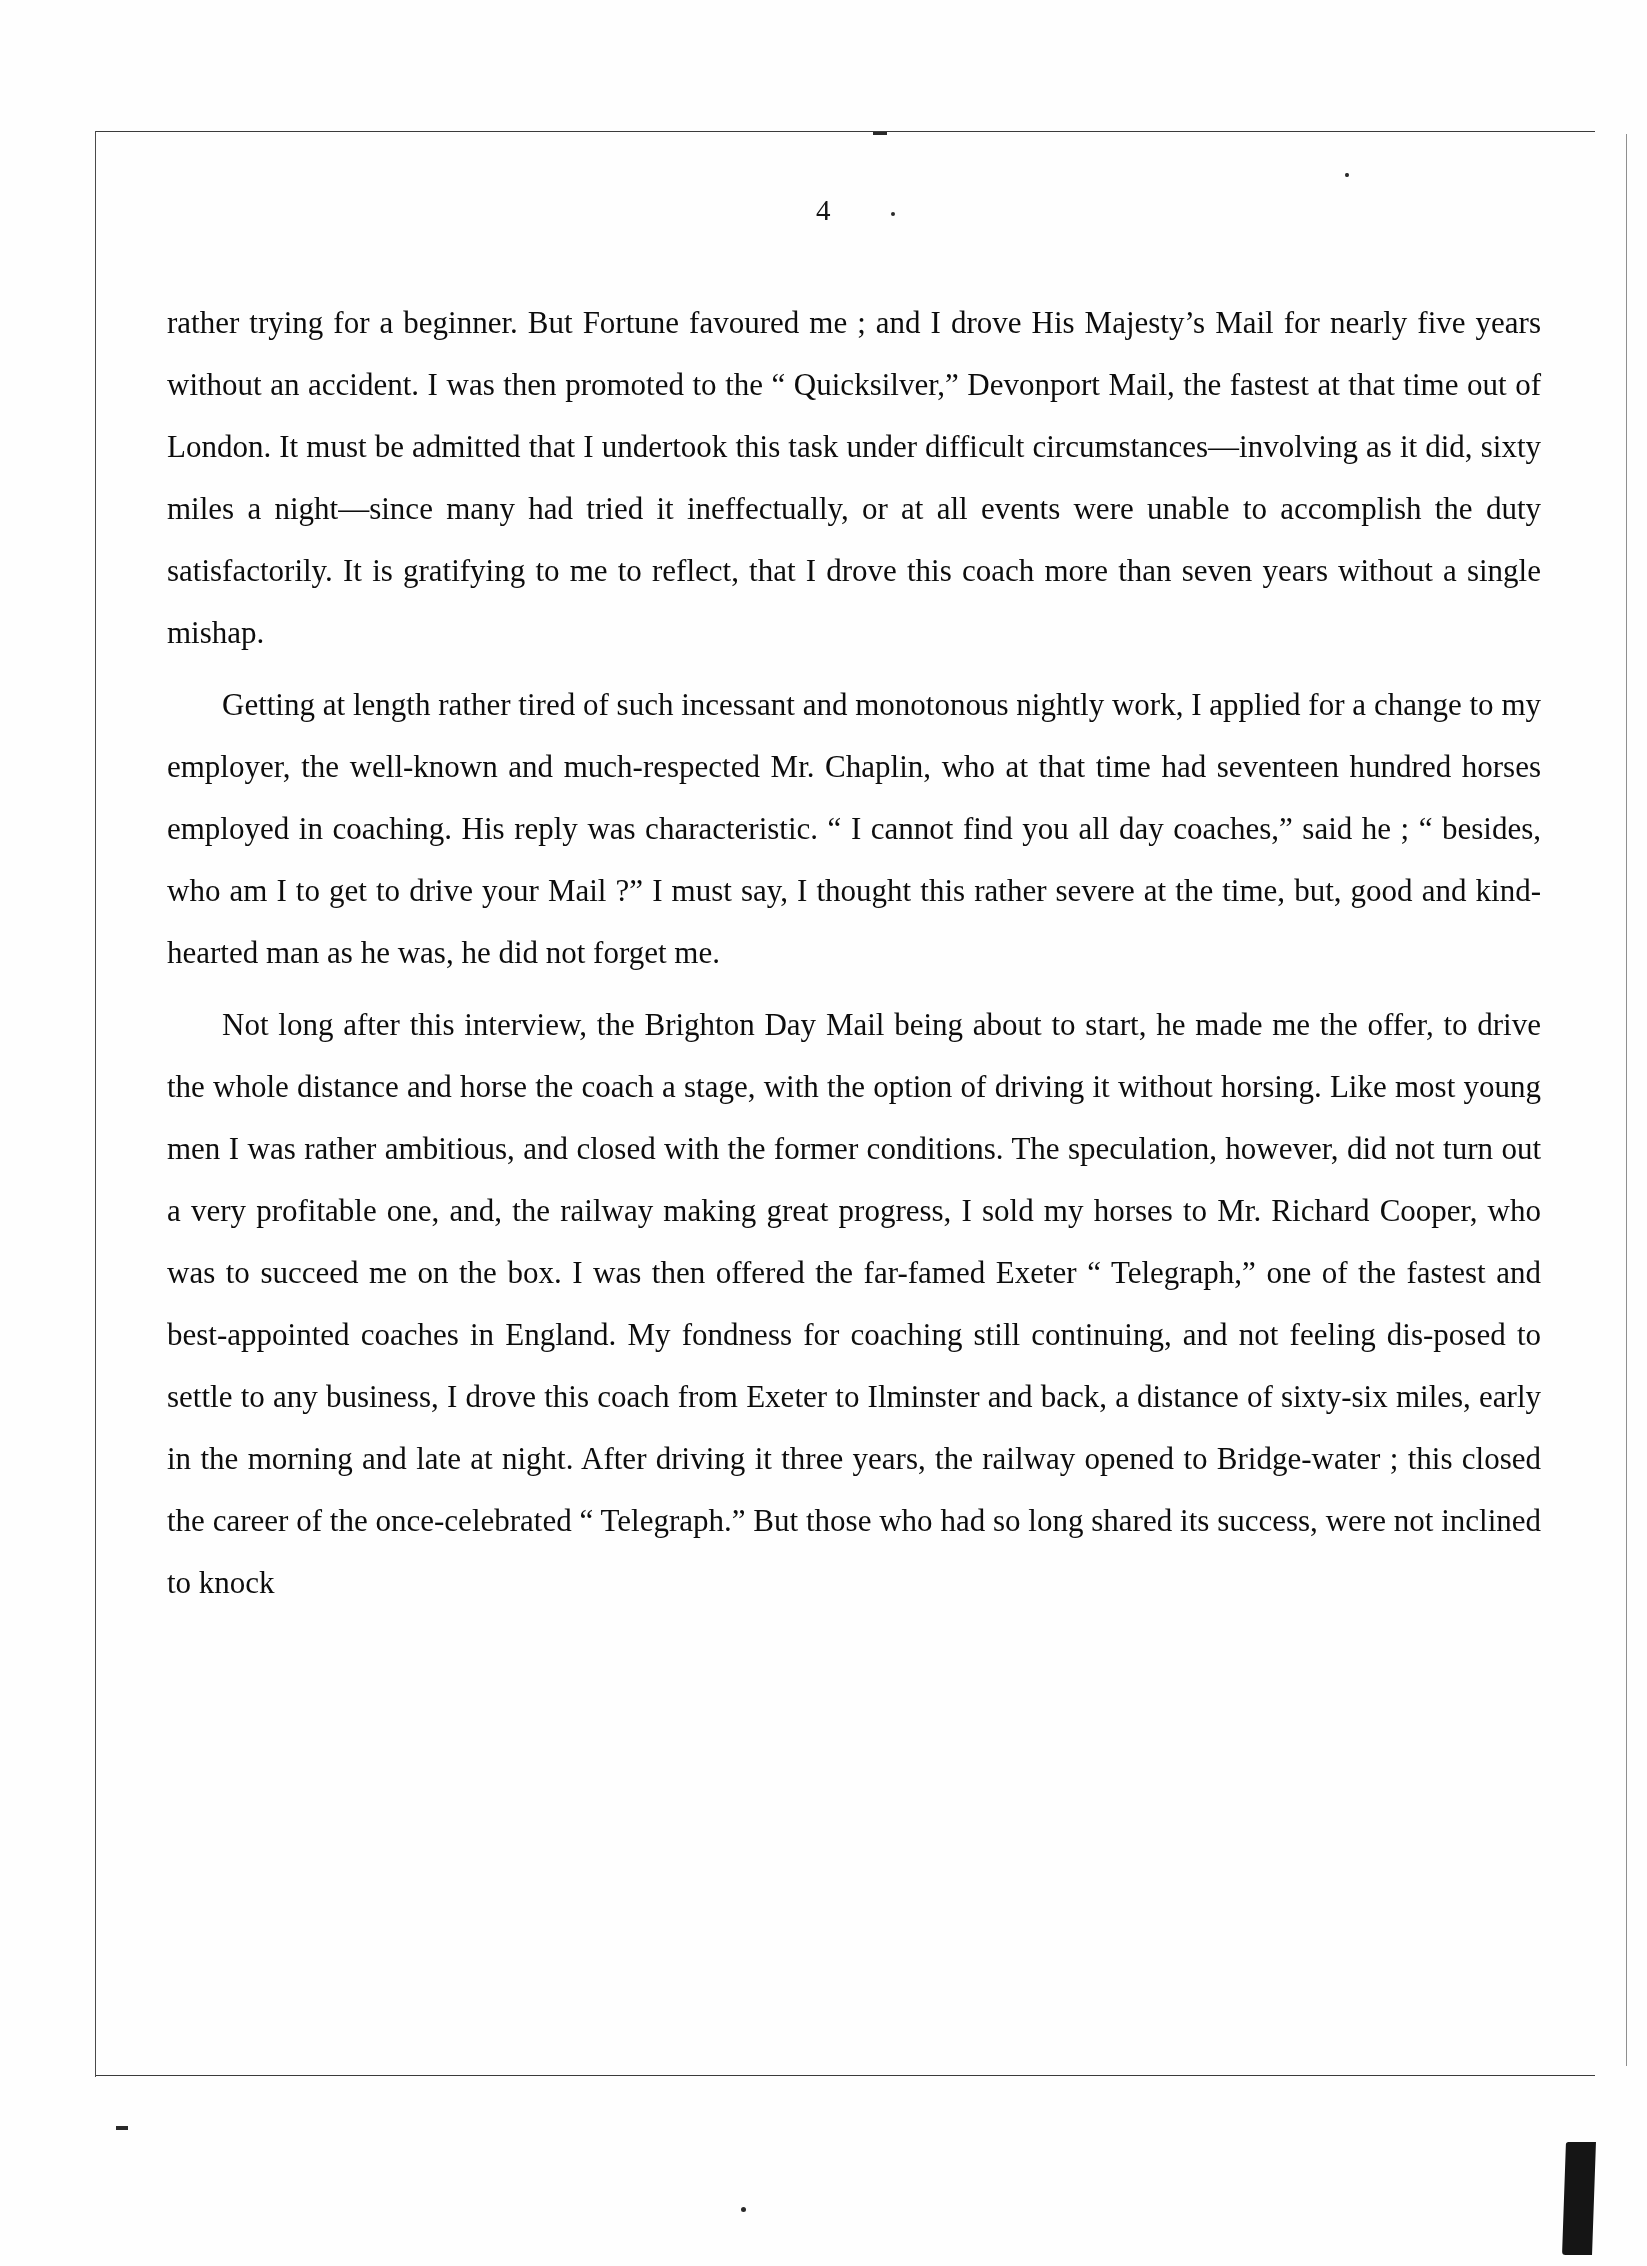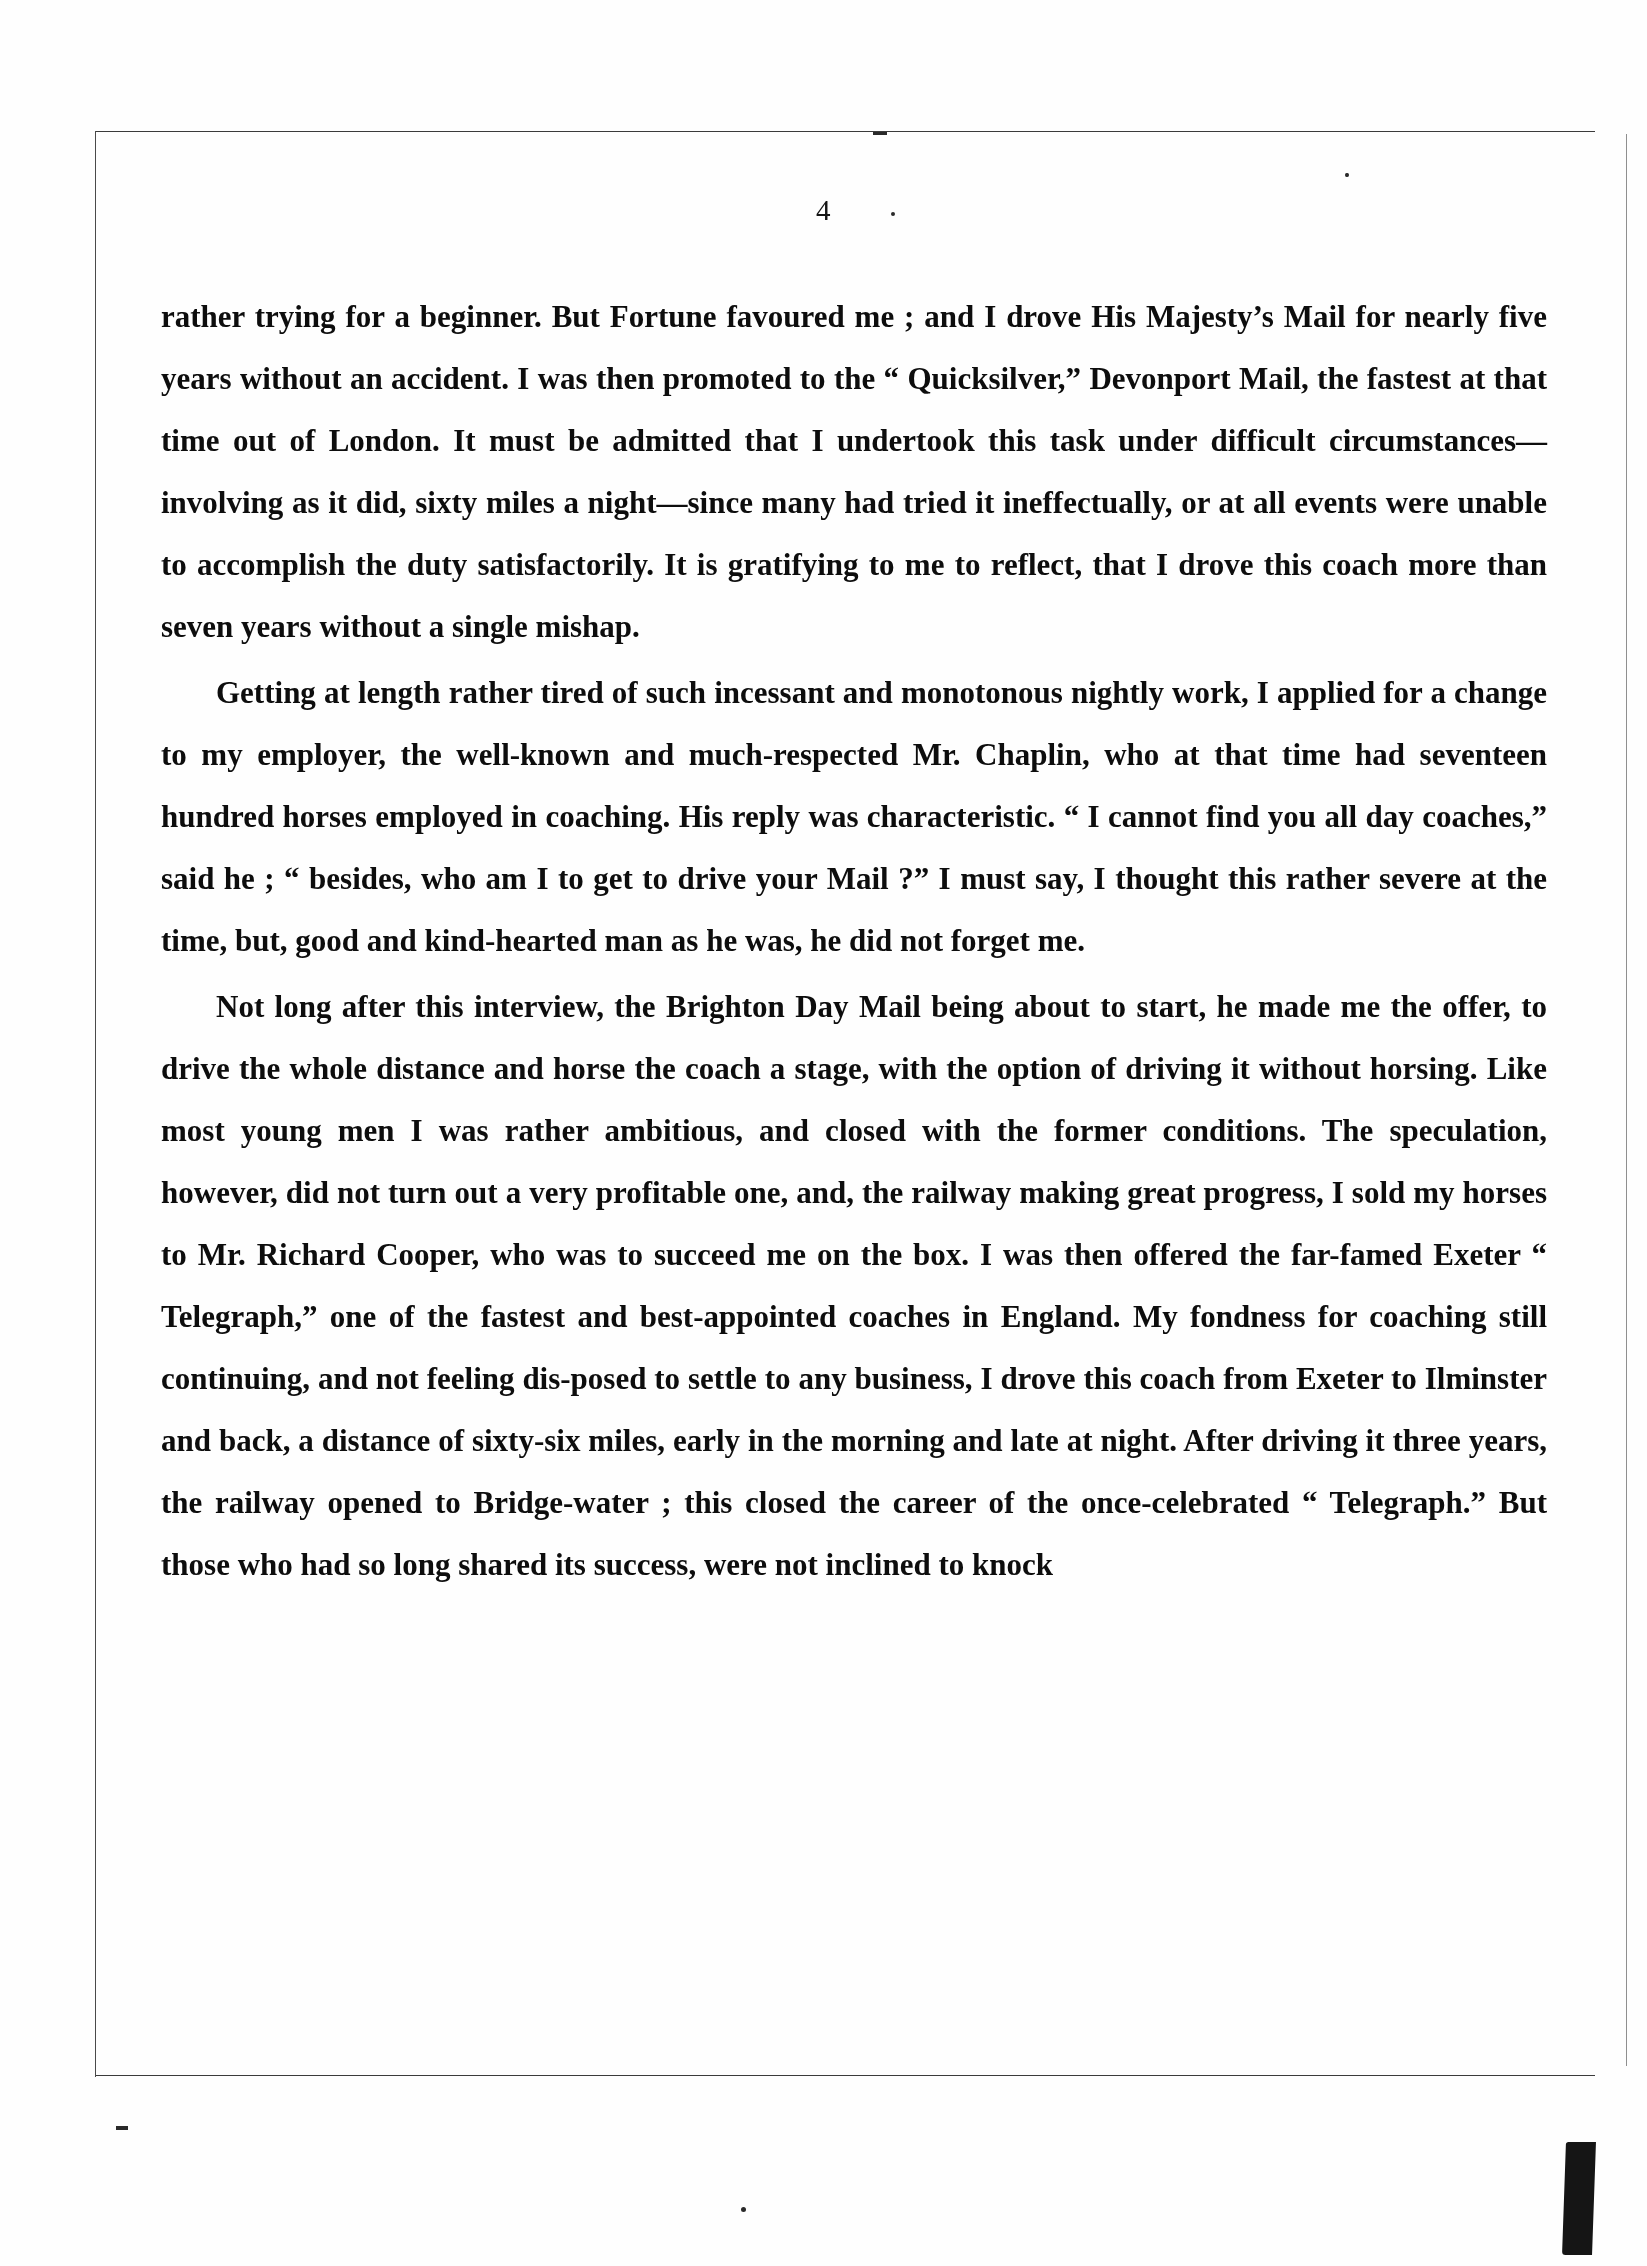--- a/index.html
+++ b/index.html
@@ -84,23 +84,22 @@
     left: 157px;
     top: 282px;
     width: 1394px;
     font-size: 31px;
     line-height: 62px;
     color: #0d0d0d;
     text-align: justify;
     text-justify: inter-word;
   }
   .textblock p {
-    margin: 4px;
+    margin: 10px;
     text-indent: 0;
-    font-weight: bold;
   }
   .textblock p.indent {
     text-indent: 55px;
   }
   .textblock p + p {
     margin-top: 0;
   }
 </style>
 </head>
 <body>

